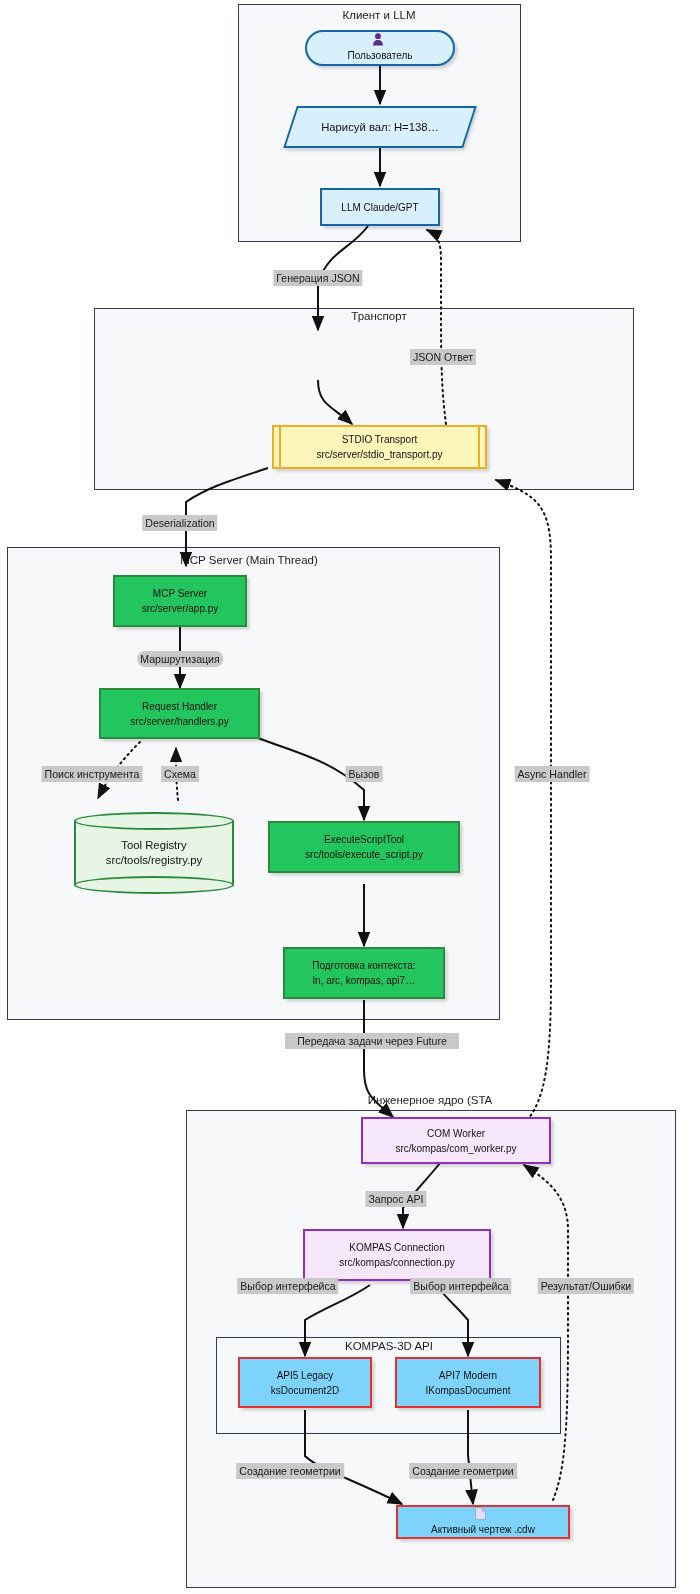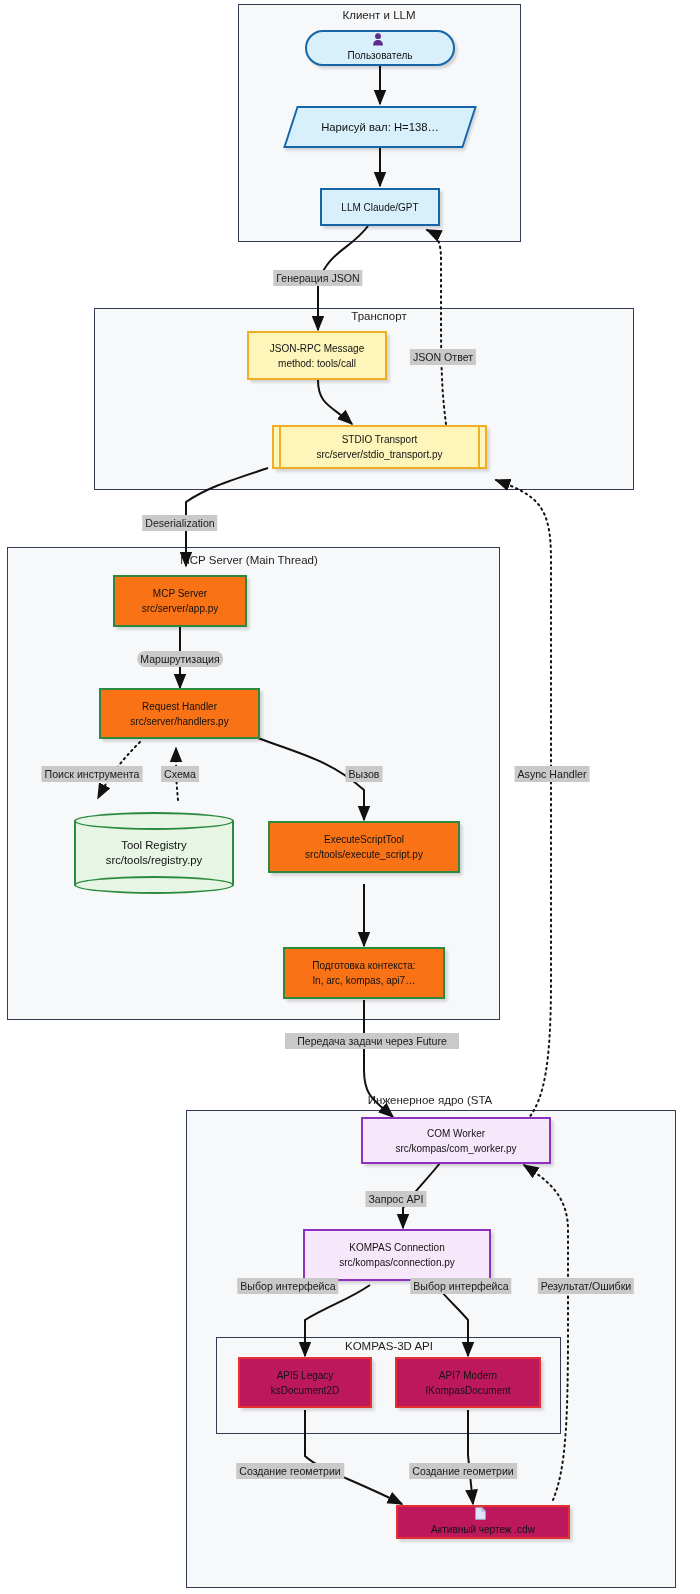--- a/index.html
+++ b/index.html
@@ -14,23 +14,23 @@
 
   
   .node{position:absolute;box-sizing:border-box;display:flex;flex-direction:column;
         align-items:center;justify-content:center;text-align:center;
         font-size:10px;line-height:15px;color:#111;
         box-shadow:2.5px 2.5px 3px rgba(0,0,0,.16);}
   .node span{display:block;white-space:nowrap;}
 
   .n-blue{background:#d8effc;border:2px solid #1565a8;}
   .n-yellow{background:#fef5ba;border:2px solid #f0ae26;}
-  .n-green{background:#f97316;border:2px solid #2b8a3e;}
+  .n-green{background:#22c55e;border:2px solid #2b8a3e;}
   .n-purple{background:#f7e7fb;border:2px solid #8d2fbf;}
-  .n-red{background:#be185d;border:2px solid #e53030;}
+  .n-red{background:#7dd3fc;border:2px solid #e53030;}
 
   .rounded{border-radius:22px;}
 
   
   .parallelo{position:absolute;}
   .parallelo .skewbox{position:absolute;inset:0;background:#d8effc;border:2px solid #1565a8;
         transform:skewX(-18deg);box-shadow:2.5px 2.5px 3px rgba(0,0,0,.16);}
   .parallelo .ptext{position:absolute;inset:0;display:flex;align-items:center;
         justify-content:center;font-size:11.3px;color:#111;}
 
@@ -146,24 +146,20 @@
 
   <div class="parallelo" style="left:290px;top:106px;width:180px;height:42px;">
     <div class="skewbox"></div>
     <div class="ptext">Нарисуй вал: H=138…</div>
   </div>
 
   <div class="node n-blue" style="left:320px;top:188px;width:120px;height:38px;">
     <span>LLM Claude/GPT</span>
   </div>
 
-  <div class="node n-yellow" style="left:247px;top:331px;width:140px;height:49px;">
-    <span>JSON-RPC Message</span>
-    <span>method: tools/call</span>
-  </div>
 
   <div class="node n-yellow subroutine" style="left:272px;top:425px;width:215px;height:44px;">
     <span>STDIO Transport</span>
     <span>src/server/stdio_transport.py</span>
   </div>
 
   <div class="node n-green" style="left:113px;top:575px;width:134px;height:52px;">
     <span>MCP Server</span>
     <span>src/server/app.py</span>
   </div>

